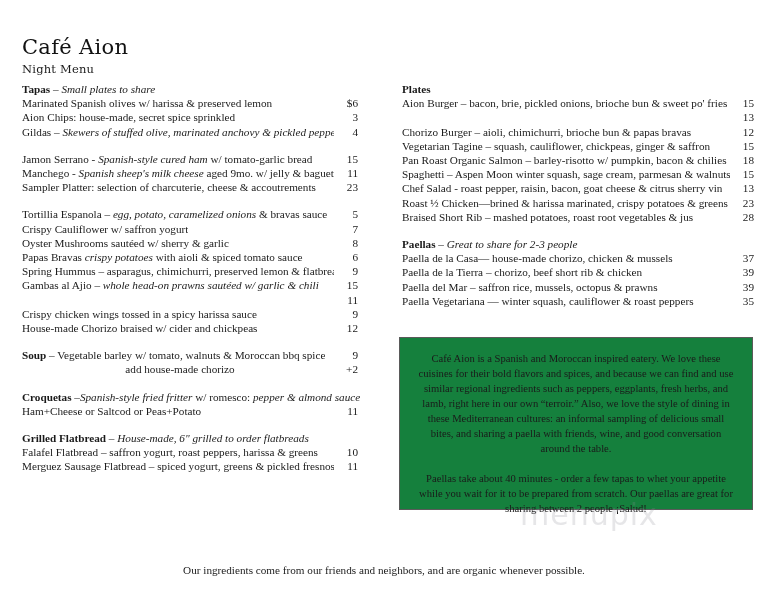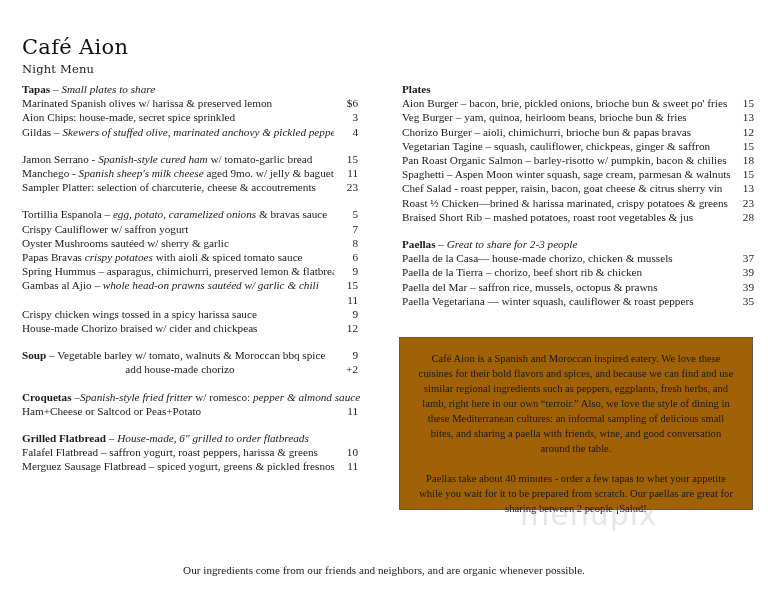--- a/index.html
+++ b/index.html
@@ -111,21 +111,21 @@
   
   .info-box {
     position: absolute;
     left: 399px;
     top: 337px;
     width: 354px;
     height: 173px;
     border: 1px solid #5a5a5a;
     box-sizing: border-box;
     padding: 13px 18px 10px 18px;
-    background: #a16207;
+    background: #15803d;
   }
   .info-para {
     margin: 0;
     font-size: 10.6px;
     line-height: 15px;
     text-align: center;
     color: #1a1a1a;
   }
   .info-para + .info-para {
     margin-top: 15px;
@@ -297,21 +297,20 @@
   <div class="col col-right">
       <div class="section">
         <div class="section-head"><span class="section-name">Plates</span></div>
         <ul class="items">
           <li class="item">
             <span class="item-desc">Aion Burger – bacon, brie, pickled onions, brioche bun &amp; sweet po' fries</span>
             <span class="item-spacer"></span>
             <span class="item-price">15</span>
           </li>
           <li class="item">
-            <span class="item-desc">Veg Burger – yam, quinoa, heirloom beans, brioche bun &amp; fries</span>
             <span class="item-spacer"></span>
             <span class="item-price">13</span>
           </li>
           <li class="item">
             <span class="item-desc">Chorizo Burger – aioli, chimichurri, brioche bun &amp; papas bravas</span>
             <span class="item-spacer"></span>
             <span class="item-price">12</span>
           </li>
           <li class="item">
             <span class="item-desc">Vegetarian Tagine – squash, cauliflower, chickpeas, ginger &amp; saffron</span>

